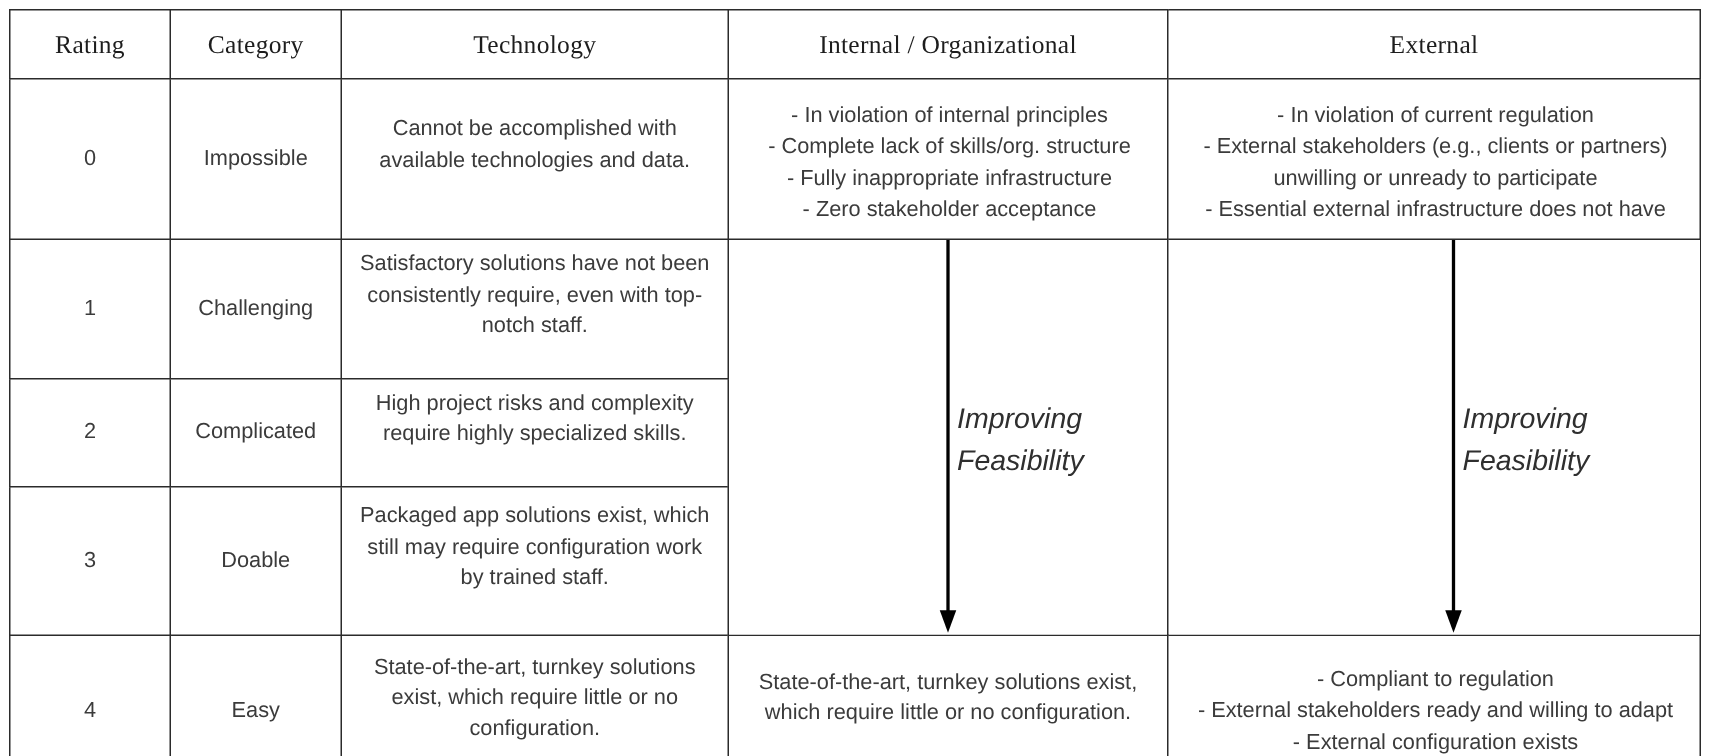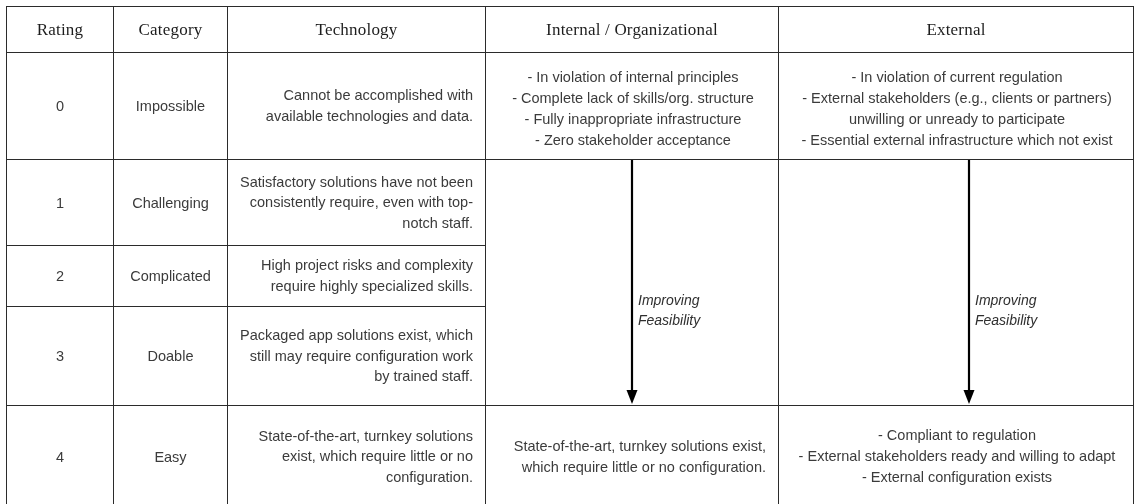--- a/index.html
+++ b/index.html
@@ -60,24 +60,24 @@
 
   
   td.rating-cell,
   td.category-cell {
     text-align: center;
     font-size: 14.5px;
     color: #3b3b3b;
   }
 
   td.text-cell {
-    text-align: right;
+    text-align: center;
     font-size: 14.5px;
     line-height: 1.42;
-    padding: 6px 12px 6px 12px;
+    padding: 6px 12px 24px 12px;
     color: #3b3b3b;
   }
 
   td.list-cell {
     text-align: center;
     font-size: 14.5px;
     line-height: 1.45;
     padding: 8px 10px 8px 12px;
     vertical-align: top;
     color: #3b3b3b;
@@ -108,25 +108,24 @@
     bottom: 0;
     height: 100%;
   }
   .arrow-svg.internal { left: 139px; }
   .arrow-svg.external { left: 183px; }
 
   .arrow-label {
     position: absolute;
     font-family: "Liberation Sans", sans-serif;
     font-style: italic;
-    font-size: 14px;
+    font-size: 19px;
     line-height: 1.45;
     color: #2f2f2f;
     white-space: pre-line;
-    margin-top: 24px;
   }
   .arrow-label.internal { left: 152px; top: 106px; }
   .arrow-label.external { left: 196px; top: 106px; }
 </style>
 </head>
 <body>
 
 <div class="sheet">
 
   <table class="feasibility-table">
@@ -160,21 +159,21 @@
           <span class="line">- In violation of internal principles</span>
           <span class="line">- Complete lack of skills/org. structure</span>
           <span class="line">- Fully inappropriate infrastructure</span>
           <span class="line">- Zero stakeholder acceptance</span>
         </td>
 
         <td class="list-cell">
           <span class="pad-top"></span>
           <span class="line">- In violation of current regulation</span>
           <span class="line wrap">- External stakeholders (e.g., clients or partners) unwilling or unready to participate</span>
-          <span class="line">- Essential external infrastructure which not exist</span>
+          <span class="line">- Essential external infrastructure does not have</span>
         </td>
       </tr>
 
       <tr style="height:86px;">
         <td class="rating-cell">1</td>
         <td class="category-cell">Challenging</td>
         <td class="text-cell">Satisfactory solutions have not been consistently require, even with top-notch staff.</td>
 
         <td class="arrow-cell" rowspan="3">
           <div class="arrow-wrap">

